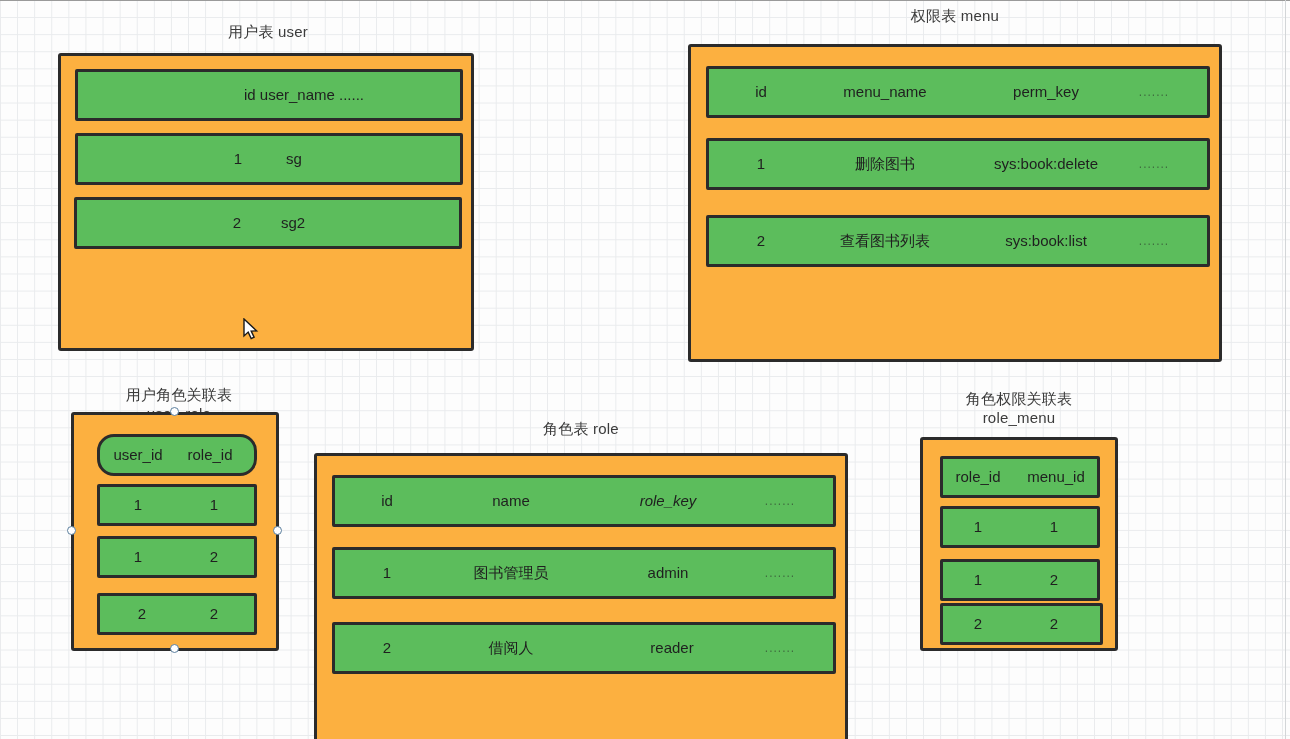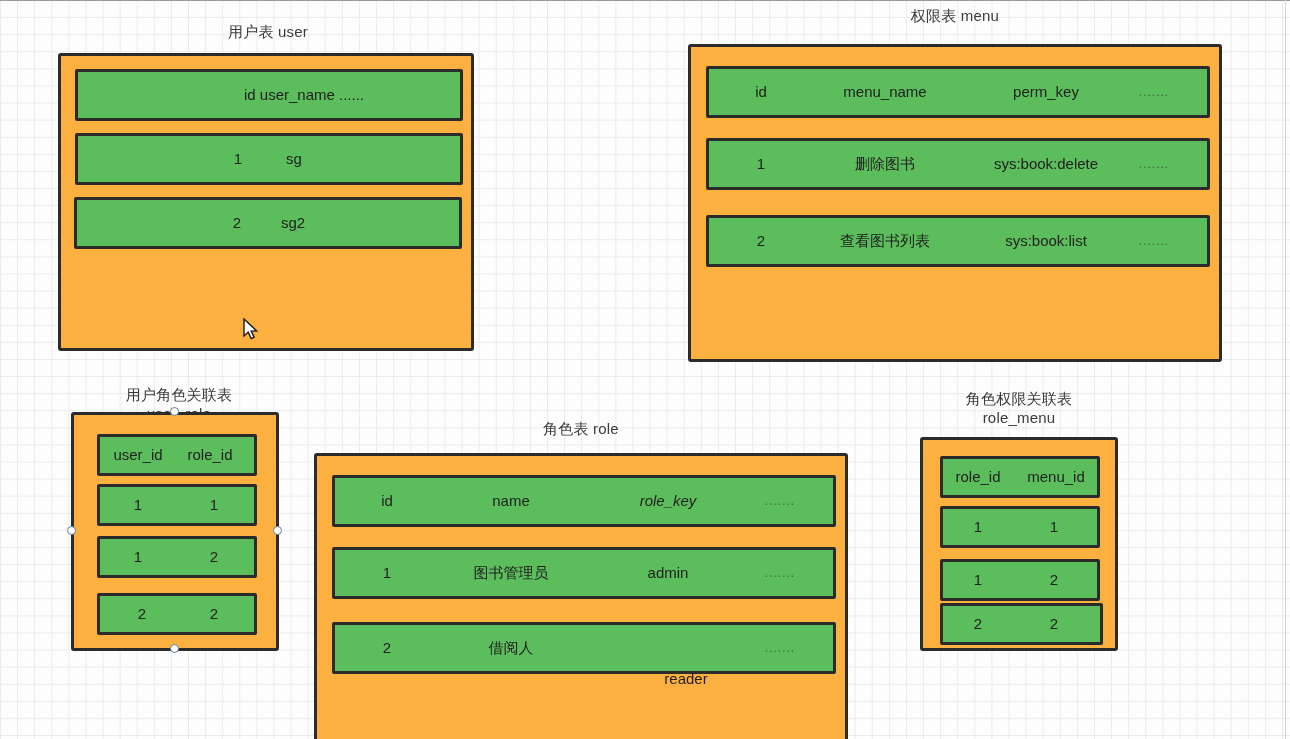--- a/index.html
+++ b/index.html
@@ -141,21 +141,21 @@
       <div class="cell" style="left:110px; width:132px;">查看图书列表</div>
       <div class="cell" style="left:262px; width:150px;">sys:book:list</div>
       <div class="cell dots" style="left:400px; width:90px;">.......</div>
     </div>
   </div>
 
   <div class="tbl-title" style="left:79px; top:368px; width:200px;margin-top:17px;">用户角色关联表
 user_role</div>
 
   <div class="tbl-box" style="left:71px; top:412px; width:208px; height:239px;">
-    <div class="tbl-row" style="left:23px; top:19px; width:160px; height:42px;">
+    <div class="tbl-row" style="left:23px; top:19px; width:160px; height:42px;border-radius:17px;">
       <div class="cell" style="left:8px; width:60px;">user_id</div>
       <div class="cell" style="left:80px; width:60px;">role_id</div>
     </div>
     <div class="tbl-row" style="left:23px; top:69px; width:160px; height:42px;">
       <div class="cell" style="left:8px; width:60px;">1</div>
       <div class="cell" style="left:84px; width:60px;">1</div>
     </div>
     <div class="tbl-row" style="left:23px; top:121px; width:160px; height:42px;">
       <div class="cell" style="left:8px; width:60px;">1</div>
       <div class="cell" style="left:84px; width:60px;">2</div>
@@ -181,21 +181,21 @@
     </div>
     <div class="tbl-row" style="left:15px; top:91px; width:504px; height:52px;">
       <div class="cell" style="left:22px; width:60px;">1</div>
       <div class="cell" style="left:122px; width:108px;">图书管理员</div>
       <div class="cell" style="left:258px; width:150px;">admin</div>
       <div class="cell dots" style="left:400px; width:90px;">.......</div>
     </div>
     <div class="tbl-row" style="left:15px; top:166px; width:504px; height:52px;">
       <div class="cell" style="left:22px; width:60px;">2</div>
       <div class="cell" style="left:122px; width:108px;">借阅人</div>
-      <div class="cell" style="left:276px; width:150px;margin-top:31px;">reader</div>
+      <div class="cell" style="left:262px; width:150px;">reader</div>
       <div class="cell dots" style="left:400px; width:90px;">.......</div>
     </div>
   </div>
 
   <div class="tbl-title" style="left:919px; top:389px; width:200px;">角色权限关联表
 role_menu</div>
 
   <div class="tbl-box" style="left:920px; top:437px; width:198px; height:214px;">
     <div class="tbl-row" style="left:17px; top:16px; width:160px; height:42px;">
       <div class="cell" style="left:4px; width:62px;">role_id</div>

